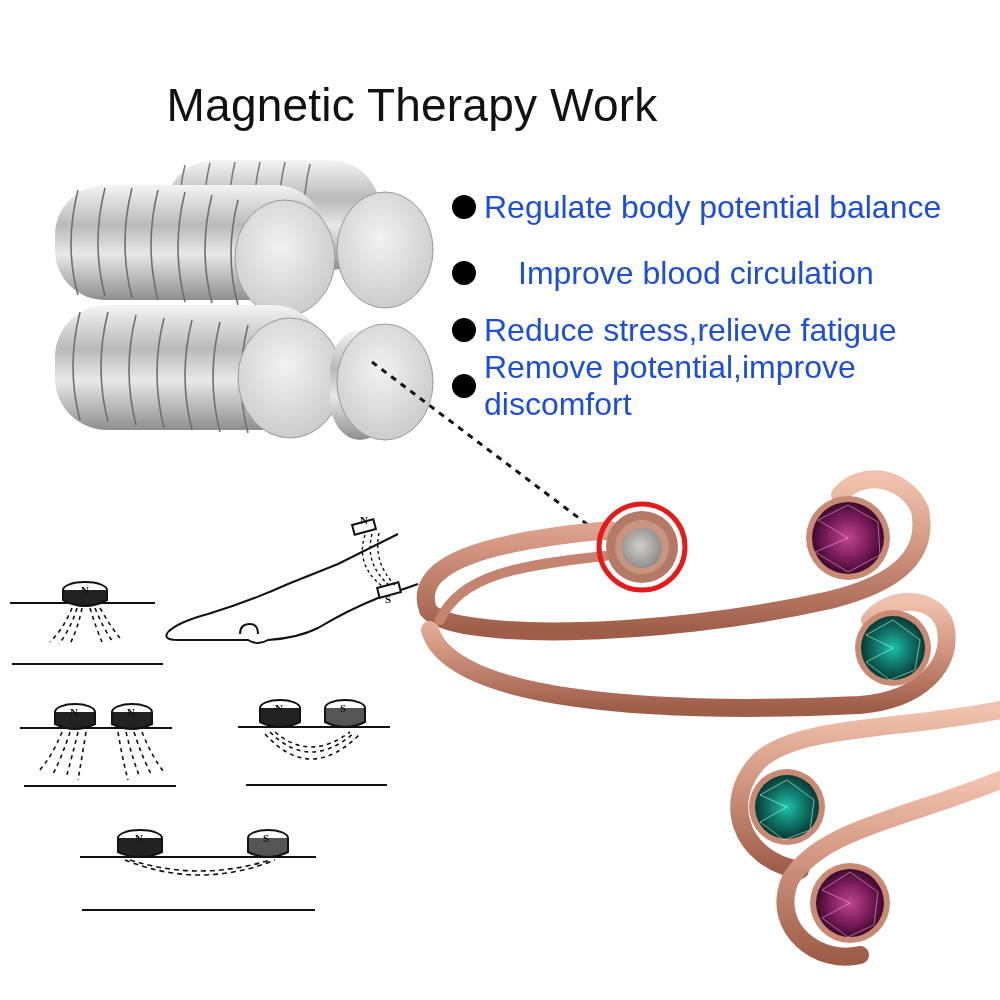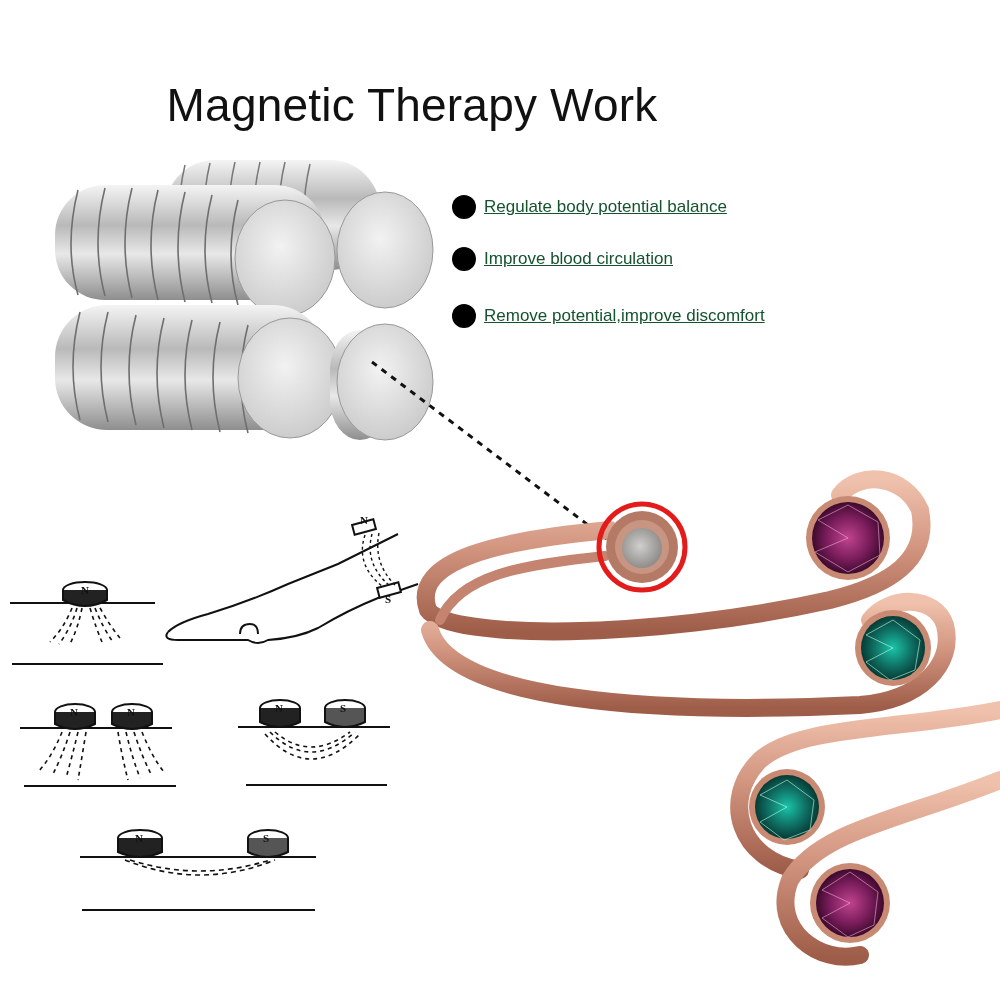--- a/index.html
+++ b/index.html
@@ -1,39 +1,43 @@
 <!DOCTYPE html>
 <html><head>
 <meta charset="utf-8">
 <style>
   html, body { margin: 0; padding: 0; background: #ffffff; }
   body { width: 1000px; height: 1000px; position: relative; overflow: hidden; font-family: "Liberation Sans", sans-serif; }
   .title { position: absolute; left: 0; top: 78px; width: 824px; text-align: center; font-size: 46px; color: #111; letter-spacing: 0.2px; }
   .benefits { position: absolute; left: 452px; top: 188px; margin: 0; padding: 0; list-style: none; }
-  .benefit { display: flex; align-items: center; font-size: 17px; color: #14532d; height: 38px; text-decoration: underline; }
+  .benefit { display: flex; align-items: center; font-size: 32px; color: #1d4ed8; height: 38px; }
   .benefit:nth-child(1) { margin-top: 0; }
-  .benefit:nth-child(2) { margin-top: 14px; }
+  .benefit:nth-child(2) { margin-top: 28px; gap: 34px; }
   .benefit:nth-child(3) { margin-top: 19px; }
   .benefit:nth-child(4) { margin-top: 18px; }
   .bullet { width: 24px; height: 24px; border-radius: 50%; background: #000; margin-right: 8px; flex: 0 0 auto; }
   .layer { position: absolute; left: 0; top: 0; }
 </style>
 </head>
 <body>
 
 <div class="title">Magnetic Therapy Work</div>
 
 <ul class="benefits">
   <li class="benefit">
     <span class="bullet"></span>
     <span>Regulate body potential balance</span>
   </li>
   <li class="benefit">
     <span class="bullet"></span>
     <span>Improve blood circulation</span>
+  </li>
+  <li class="benefit">
+    <span class="bullet"></span>
+    <span>Reduce stress,relieve fatigue</span>
   </li>
   <li class="benefit">
     <span class="bullet"></span>
     <span>Remove potential,improve discomfort</span>
   </li>
 </ul>
 
 <svg class="layer" width="1000" height="1000">
   <defs>
     <linearGradient id="cyl" x1="0" y1="0" x2="0" y2="1">

